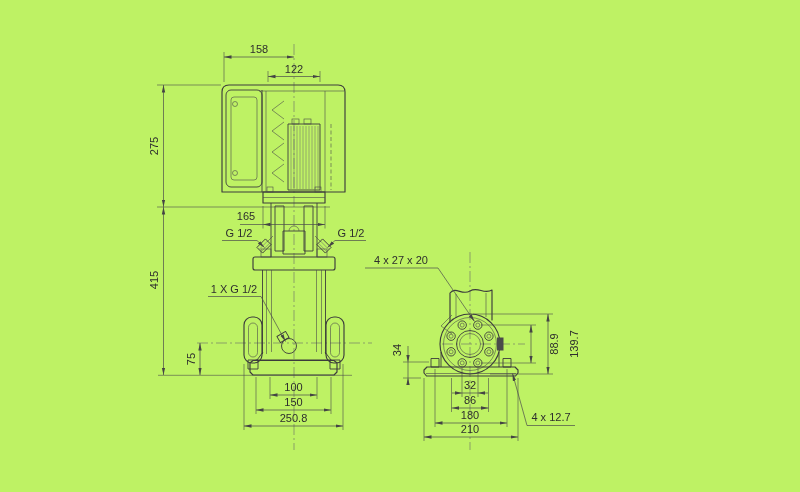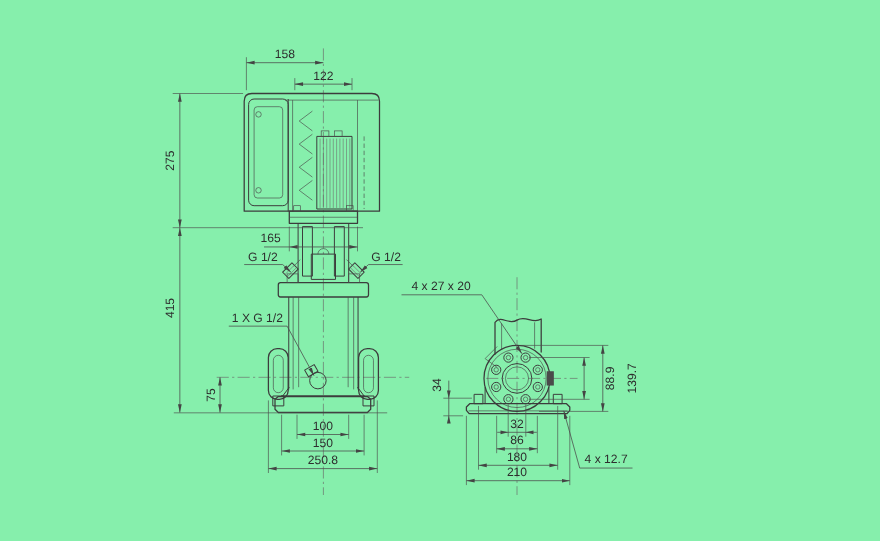--- a/index.html
+++ b/index.html
@@ -1,16 +1,16 @@
 <!DOCTYPE html>
 <html><head>
 <meta charset="utf-8">
 <style>
   html,body{margin:0;padding:0;background:#ffffff;}
-  .canvas{position:relative;width:800px;height:492px;background:#86efac;overflow:hidden;}
+  .canvas{position:relative;width:800px;height:492px;background:#bef264;overflow:hidden;}
   svg{display:block;}
   .outline{fill:none;stroke:#3c3c3c;stroke-width:1.15;stroke-linejoin:round;stroke-linecap:round;}
   .med{fill:none;stroke:#3c3c3c;stroke-width:0.9;stroke-linejoin:round;}
   .thin{fill:none;stroke:#4a4a4a;stroke-width:0.6;}
   .hatch{fill:none;stroke:#6f6f6f;stroke-width:0.55;}
   .dash{stroke-dasharray:4 2.5;}
   .dim{fill:none;stroke:#4c4c4c;stroke-width:0.7;}
   .ext{fill:none;stroke:#4c4c4c;stroke-width:0.6;}
   .cl{fill:none;stroke:#6a6a6a;stroke-width:0.6;stroke-dasharray:11 3 2 3;}
   .ah{fill:#444;stroke:none;}

